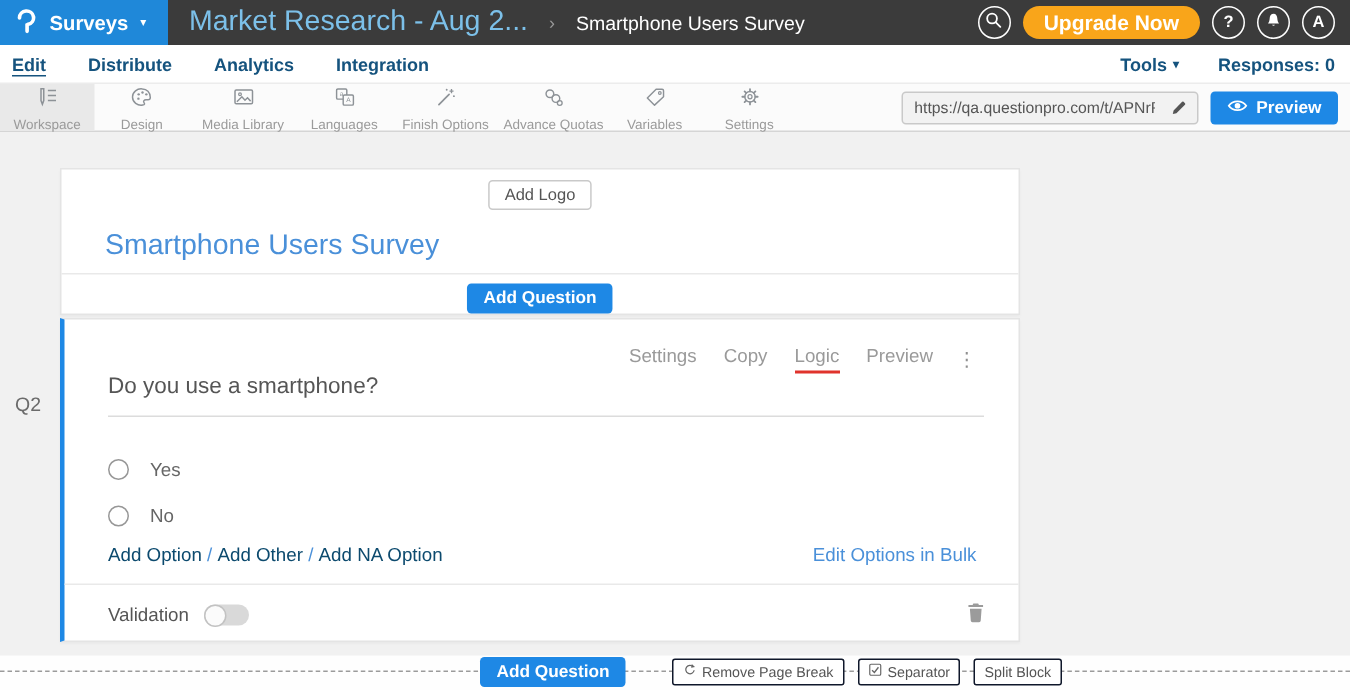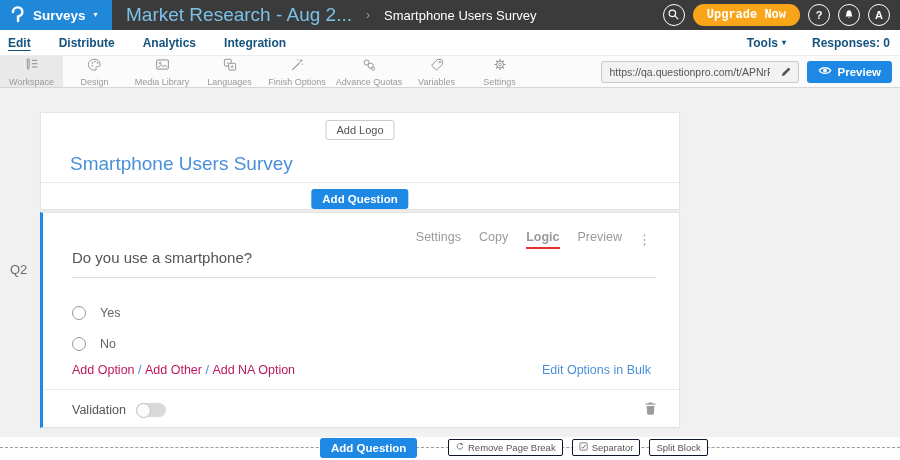--- a/index.html
+++ b/index.html
@@ -15,21 +15,21 @@
   .app-menu-label { color:#fff; font-size:13.5px; font-weight:700; }
   .caret { color:#fff; font-size:8px; line-height:1; }
   .breadcrumb { display:flex; align-items:center; gap:14px; margin-left:14px; }
   .bc-parent { color:#7cc0e9; font-size:19px; }
   .bc-sep { color:#9a9a9a; font-size:12px; }
   .bc-current { color:#ffffff; font-size:13px; }
   .topbar-right { margin-left:auto; display:flex; align-items:center; gap:8px; padding-right:10px; }
   .circle-btn { width:22px; height:22px; border-radius:50%; border:1.4px solid #fff; background:transparent; color:#fff;
     display:flex; align-items:center; justify-content:center; font-size:11px; font-weight:700; font-family:inherit; }
   .upgrade-btn { background:#f9a51a; color:#fff; border:none; border-radius:11px; height:22px; padding:0 14px;
-    font-size:12px; font-weight:700; font-family:Liberation Mono, monospace; }
+    font-size:14px; font-weight:700; font-family:Liberation Sans, sans-serif; }
 
   
   .navrow { position:absolute; top:30px; left:0; right:0; height:26px; background:#fff; display:flex; align-items:center;
     padding:0 10px 0 8px; border-bottom:1px solid #ececec; }
   .nav-tabs { display:flex; gap:28px; }
   .nav-tab { color:#15537e; font-size:12px; font-weight:700; text-decoration:none; }
   .nav-tab.active { text-decoration:underline; text-underline-offset:3px; }
   .nav-right { margin-left:auto; display:flex; align-items:center; gap:26px; }
   .nav-right .item { color:#15537e; font-size:12px; font-weight:700; display:flex; align-items:center; gap:4px; }
   .nav-right .caret { color:#15537e; }
@@ -59,29 +59,29 @@
   .card-divider { position:absolute; left:0; right:0; top:69px; border-top:1px solid #e9e9e9; }
   .add-q-btn { background:#1e88e5; color:#fff; border:none; border-radius:3px; padding:4px 11px; font-size:11.5px; font-weight:700; font-family:inherit; }
   .card .add-q-btn { position:absolute; left:50%; transform:translateX(-50%); top:76px; }
 
   .q-number { position:absolute; left:10px; top:174px; font-size:13px; color:#6b6b6b; }
 
   .q-block { position:absolute; left:40px; top:124px; width:640px; height:216px; background:#fff;
     border:1px solid #e4e4e4; border-left:3px solid #1e88e5; box-shadow:0 1px 2px rgba(0,0,0,.04); }
   .q-tabs { position:absolute; top:17px; right:28px; display:flex; align-items:center; gap:18px; }
   .q-tab { font-size:12.5px; color:#9a9a9a; padding-bottom:3px; border-bottom:2px solid transparent; }
-  .q-tab.active { border-bottom-color:#e0332c;font-weight:bold; }
+  .q-tab.active { border-bottom-color:#e0332c; }
   .kebab { color:#8f8f8f; font-size:13px; margin-left:-2px; background:none; border:none; font-family:inherit; line-height:1; }
   .q-text { position:absolute; left:29px; right:23px; top:36px; font-size:15px; color:#555; padding-bottom:11px; border-bottom:1px solid #dcdcdc; }
   .opt-row { position:absolute; left:29px; display:flex; align-items:center; gap:14px; }
   .opt-row.yes { top:93px; } .opt-row.no { top:124px; }
   .radio { width:14px; height:14px; border:1.5px solid #979797; border-radius:50%; background:#fff; display:inline-block; }
   .opt-label { font-size:12.5px; color:#666; }
   .links-row { position:absolute; left:29px; right:28px; top:150px; display:flex; align-items:center; }
-  .opt-link { color:#be185d; font-size:12.5px; text-decoration:none; }
+  .opt-link { color:#0c4a6e; font-size:12.5px; text-decoration:none; }
   .link-sep { color:#4a90d9; font-size:12.5px; white-space:pre; }
   .bulk-link { margin-left:auto; color:#4a90d9; font-size:12.5px; text-decoration:none; }
   .q-divider { position:absolute; left:0; right:0; top:176px; border-top:1px solid #e9e9e9; }
   .validation-row { position:absolute; left:29px; right:22px; top:188px; display:flex; align-items:center; }
   .validation-label { font-size:12.5px; color:#555; margin-right:10px; }
   .toggle { width:30px; height:14px; border-radius:7px; background:#d9d9d9; position:relative; }
   .toggle .knob { position:absolute; left:0; top:-0.5px; width:15px; height:15px; border-radius:50%; background:#fbfbfb; border:1px solid #c2c2c2; }
   .delete-btn { margin-left:auto; background:none; border:none; display:flex; align-items:center; }
 
   

